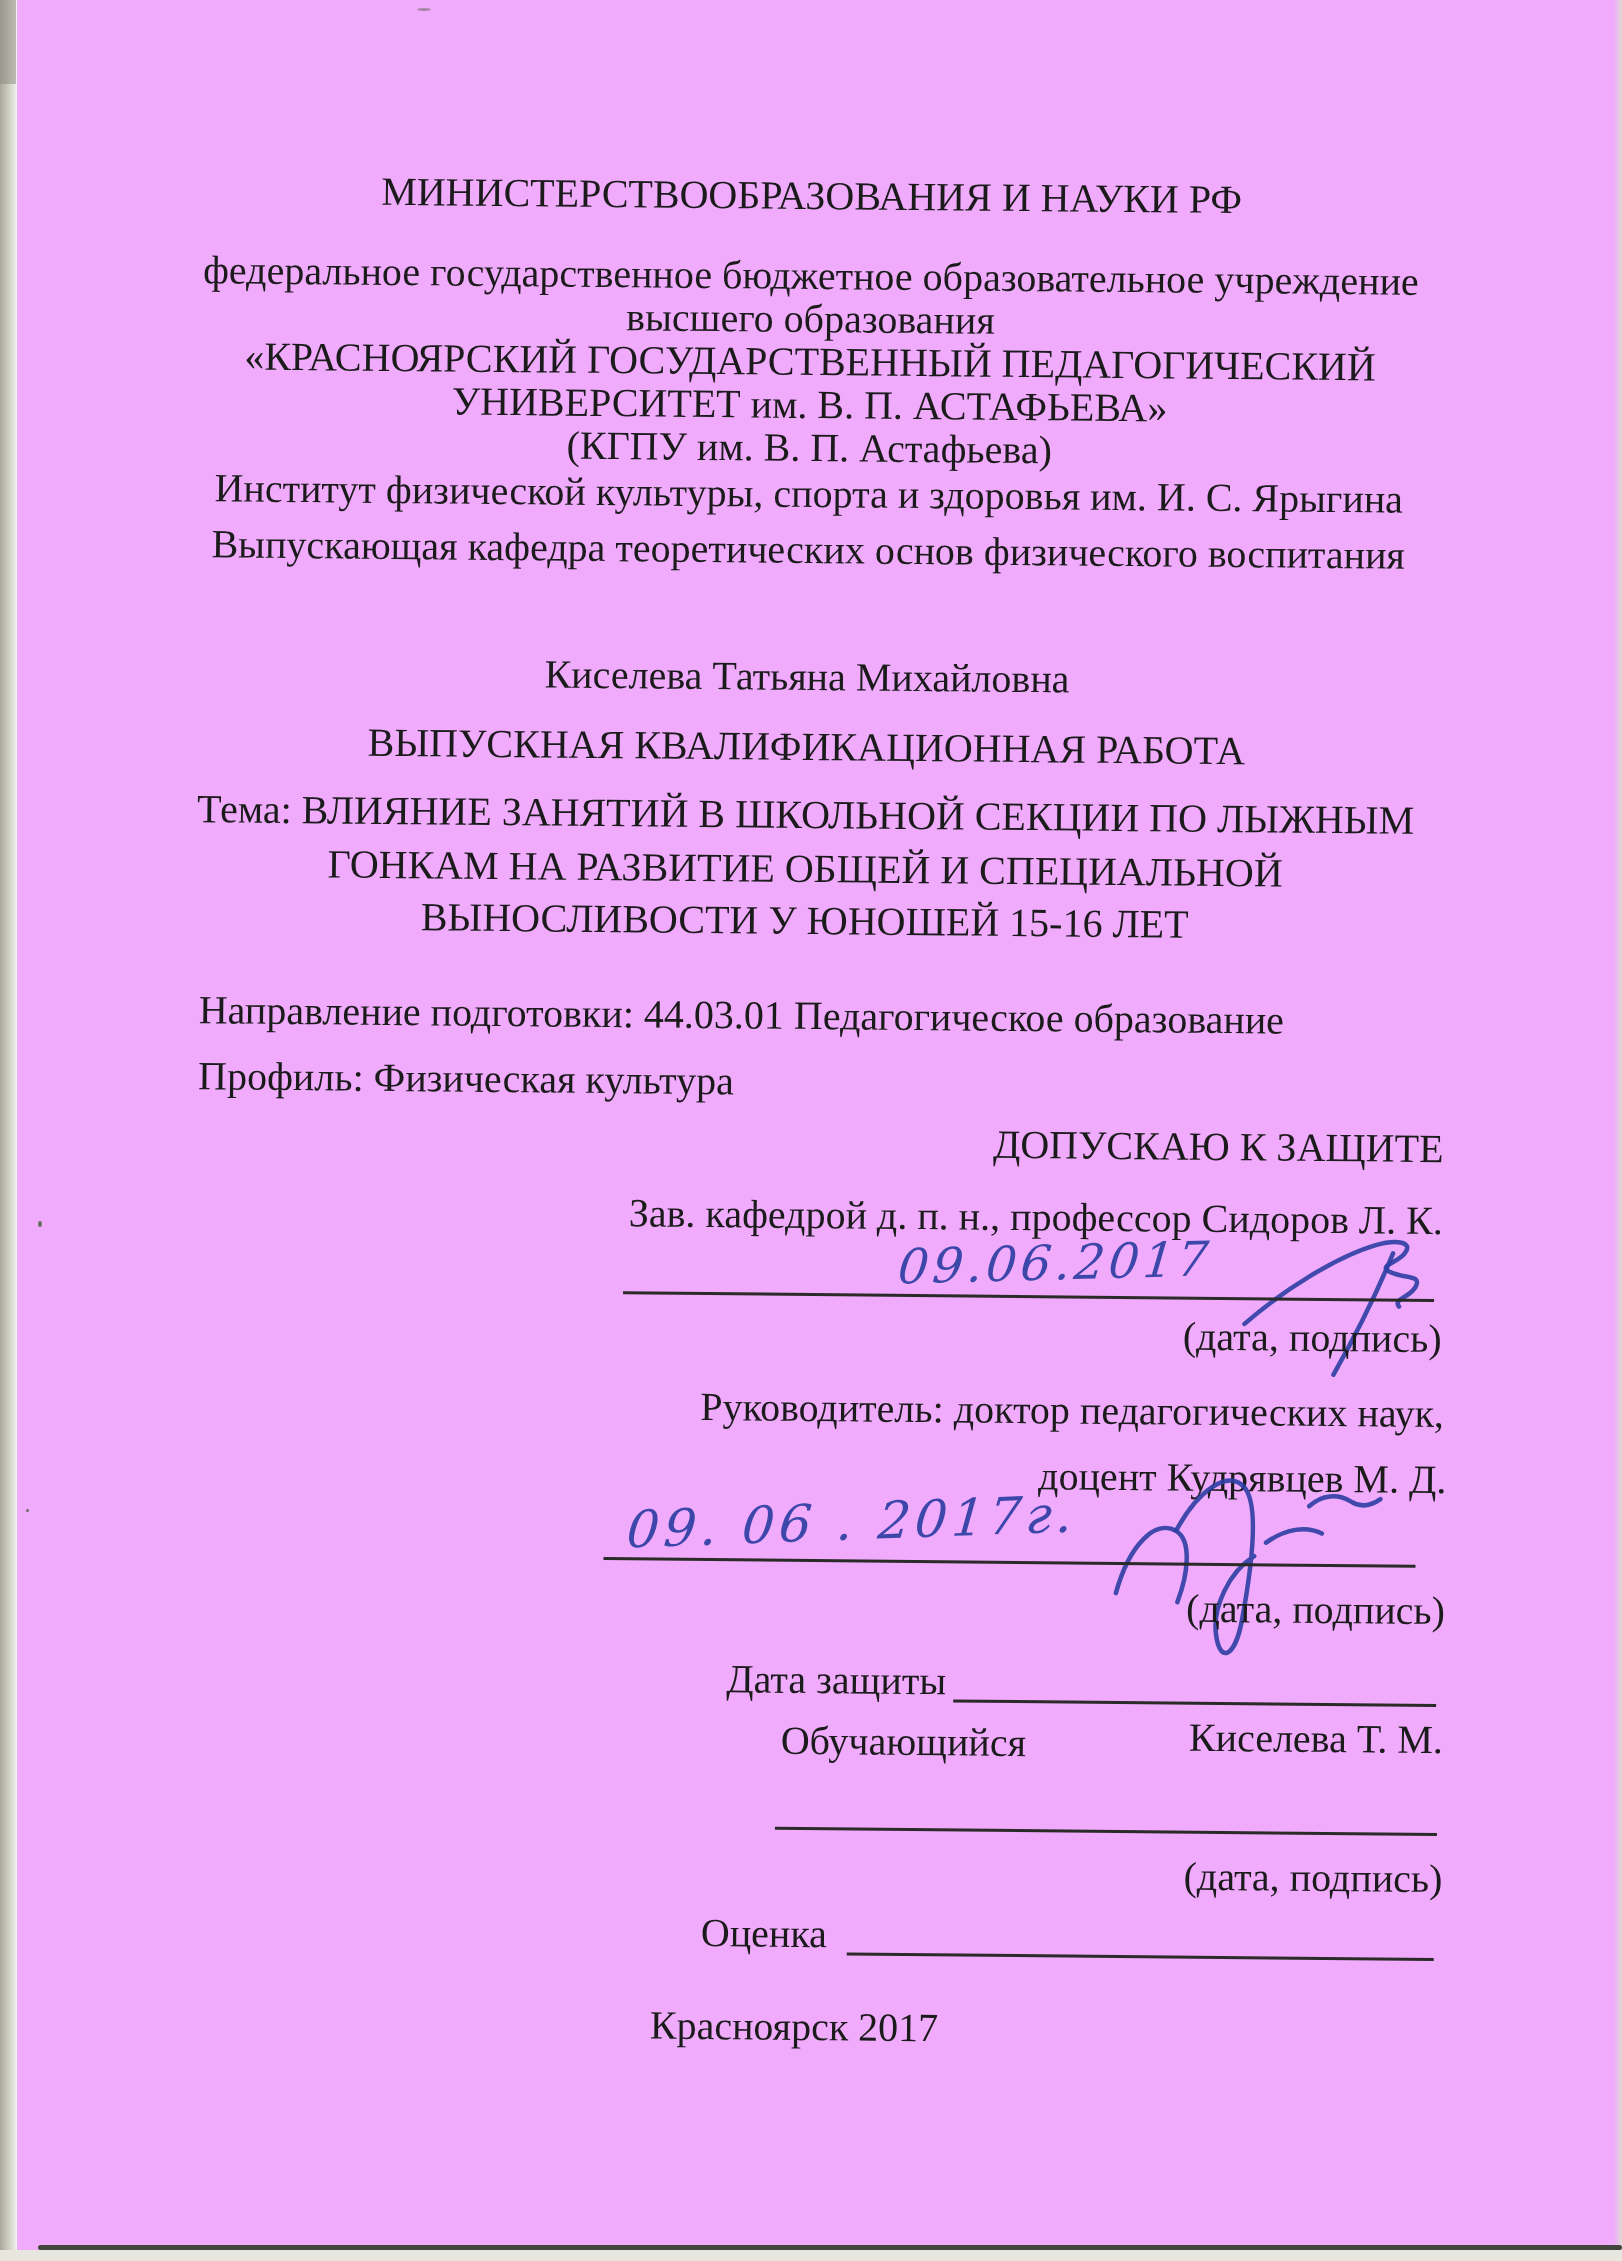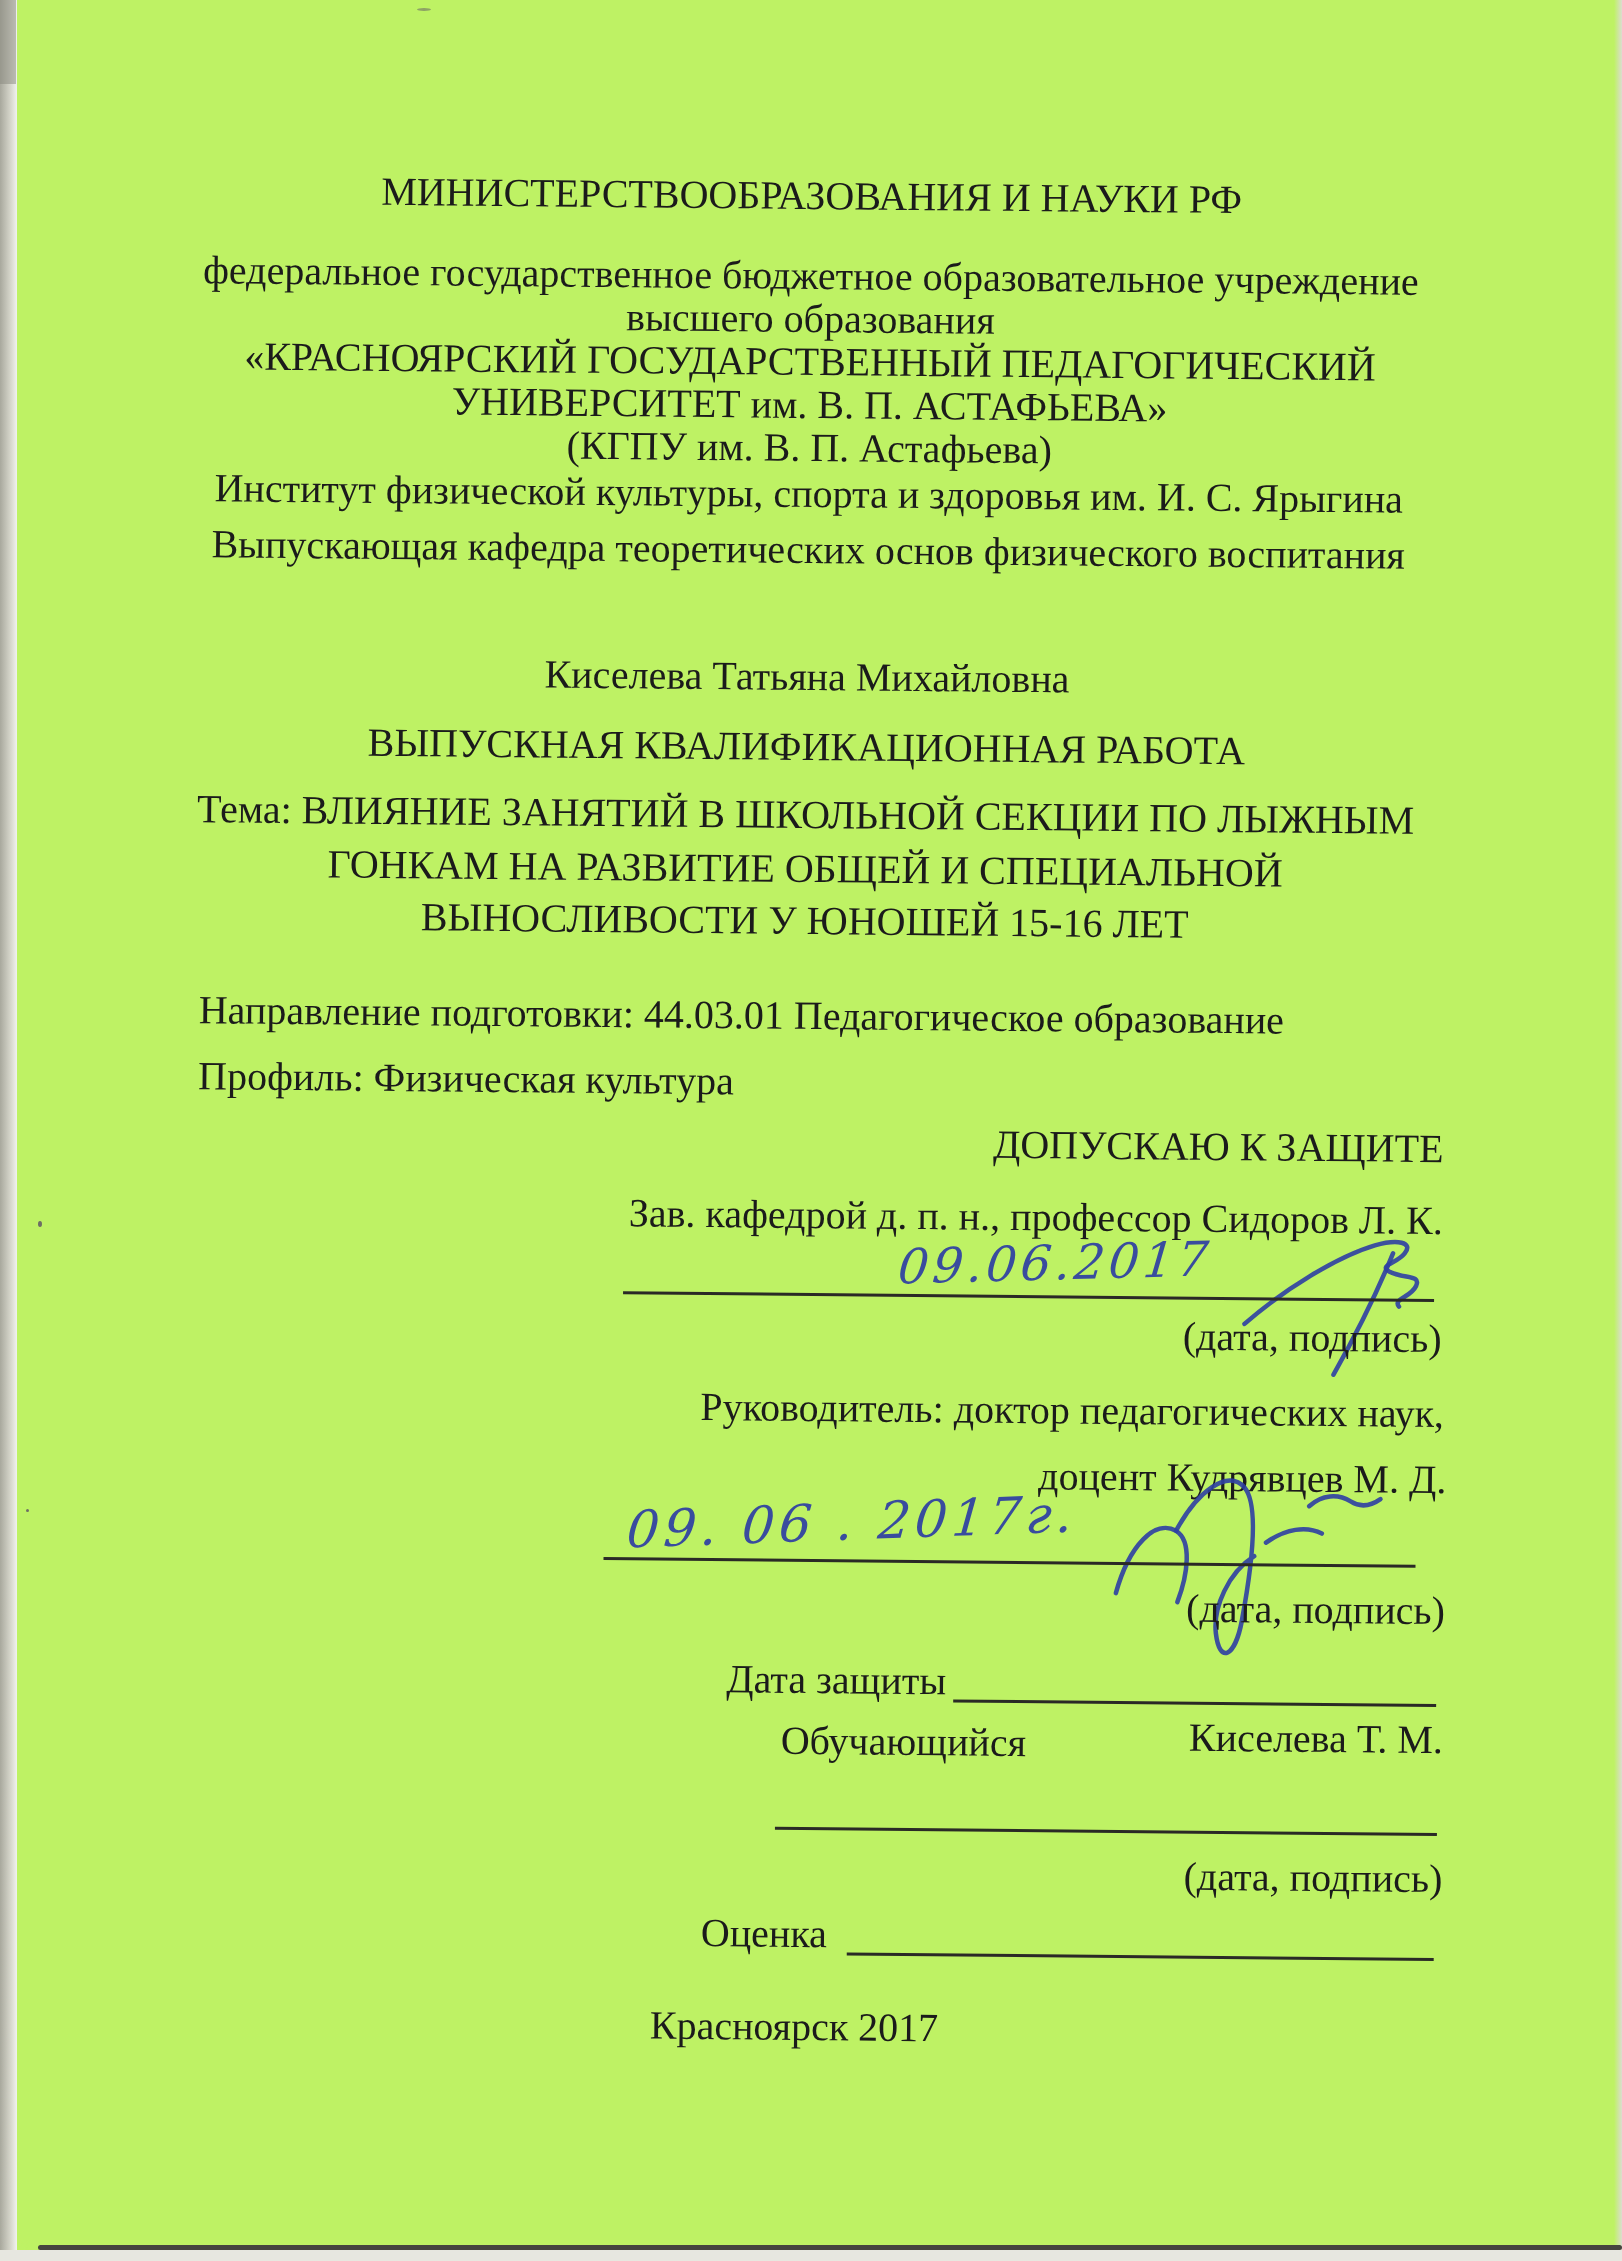--- a/index.html
+++ b/index.html
@@ -1,18 +1,18 @@
 <!DOCTYPE html>
 <html style="font-size:10.4px"><head>
 <meta charset="utf-8">
 <style>
   html,body{margin:0;padding:0;background:#cfcfc5;}
   .scan{
     position:relative;width:1622px;height:2261px;overflow:hidden;
-    background:#bef264;color:#1b1b1b;
+    background:#f0abfc;color:#1b1b1b;
     font-family:"Liberation Serif","DejaVu Serif",serif;
   }
   .content{position:absolute;inset:0;transform:rotate(.55deg);transform-origin:811px 260px;}
   .ln{position:absolute;left:0;width:1622px;font-size:40px;line-height:1.12;white-space:nowrap;}
   .center{text-align:center;}
   .leftpos{width:auto;}
   .rightpos{left:auto;width:auto;text-align:right;}
   .uline{position:absolute;height:0;border-bottom:3.2px solid #2a2a26;}
   .hand{
     position:absolute;color:#2e3fa3;font-family:"DejaVu Serif",serif;font-style:italic;

